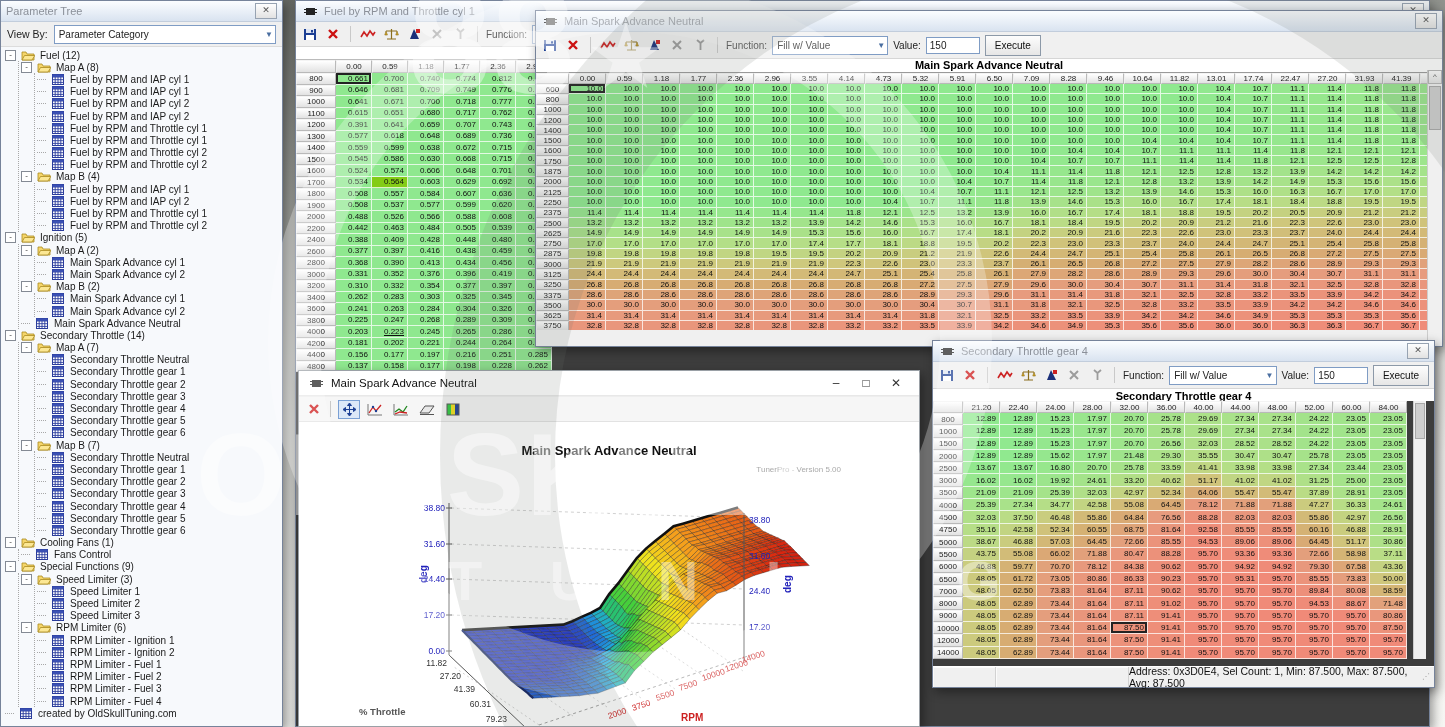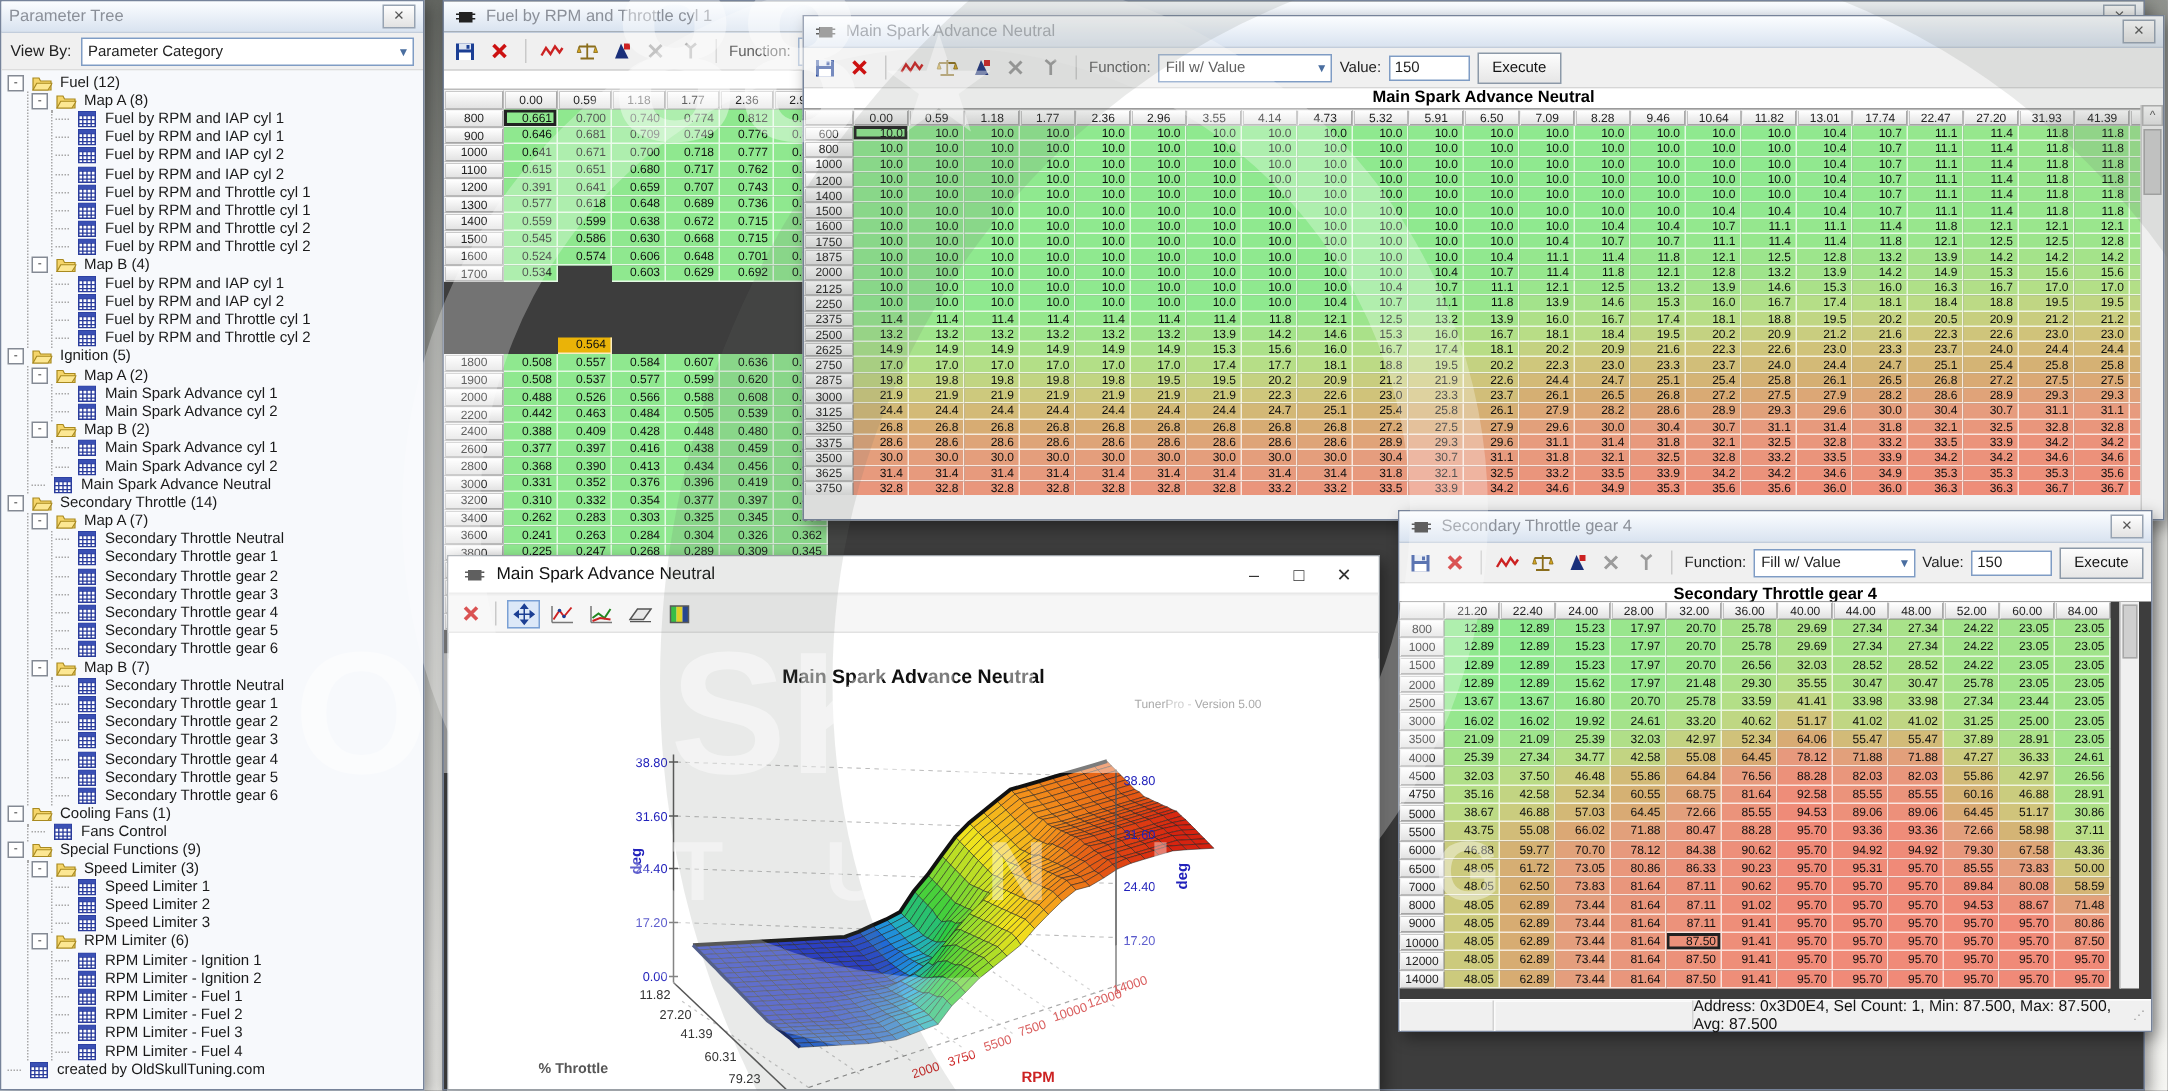--- a/index.html
+++ b/index.html
@@ -832,21 +832,21 @@
         <div class="dc" style="height: 11.5px; background: rgb(143, 232, 143);">0.751</div>
         <div class="lc" style="height: 11.5px;">1600</div>
         <div class="dc" style="height: 11.5px; background: rgb(143, 232, 143);">0.524</div>
         <div class="dc" style="height: 11.5px; background: rgb(143, 232, 143);">0.574</div>
         <div class="dc" style="height: 11.5px; background: rgb(143, 232, 143);">0.606</div>
         <div class="dc" style="height: 11.5px; background: rgb(143, 232, 143);">0.648</div>
         <div class="dc" style="height: 11.5px; background: rgb(143, 232, 143);">0.701</div>
         <div class="dc" style="height: 11.5px; background: rgb(143, 232, 143);">0.739</div>
         <div class="lc" style="height: 11.5px;">1700</div>
         <div class="dc" style="height: 11.5px; background: rgb(143, 232, 143);">0.534</div>
-        <div class="dc" style="height: 11.5px; background: #eab308; margin-top: 48px;">0.564</div>
+        <div class="dc" style="height: 11.5px; background: #84cc16;">0.564</div>
         <div class="dc" style="height: 11.5px; background: rgb(143, 232, 143);">0.603</div>
         <div class="dc" style="height: 11.5px; background: rgb(143, 232, 143);">0.629</div>
         <div class="dc" style="height: 11.5px; background: rgb(143, 232, 143);">0.692</div>
         <div class="dc" style="height: 11.5px; background: rgb(143, 232, 143);">0.730</div>
         <div class="lc" style="height: 11.5px;">1800</div>
         <div class="dc" style="height: 11.5px; background: rgb(143, 232, 143);">0.508</div>
         <div class="dc" style="height: 11.5px; background: rgb(143, 232, 143);">0.557</div>
         <div class="dc" style="height: 11.5px; background: rgb(143, 232, 143);">0.584</div>
         <div class="dc" style="height: 11.5px; background: rgb(143, 232, 143);">0.607</div>
         <div class="dc" style="height: 11.5px; background: rgb(143, 232, 143);">0.636</div>

